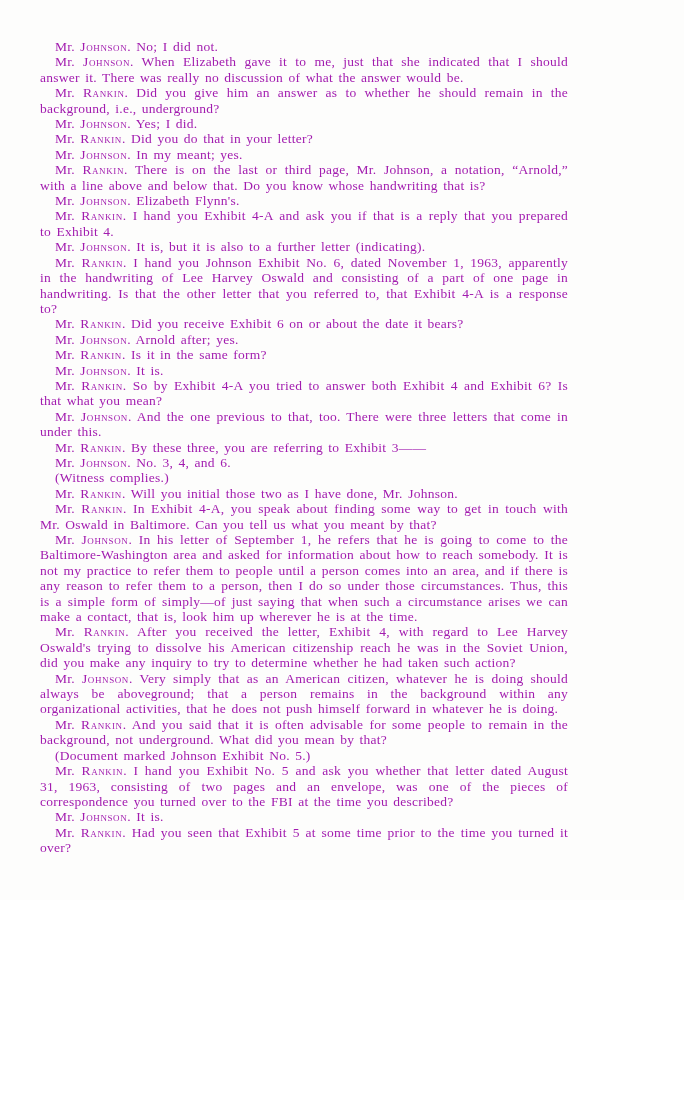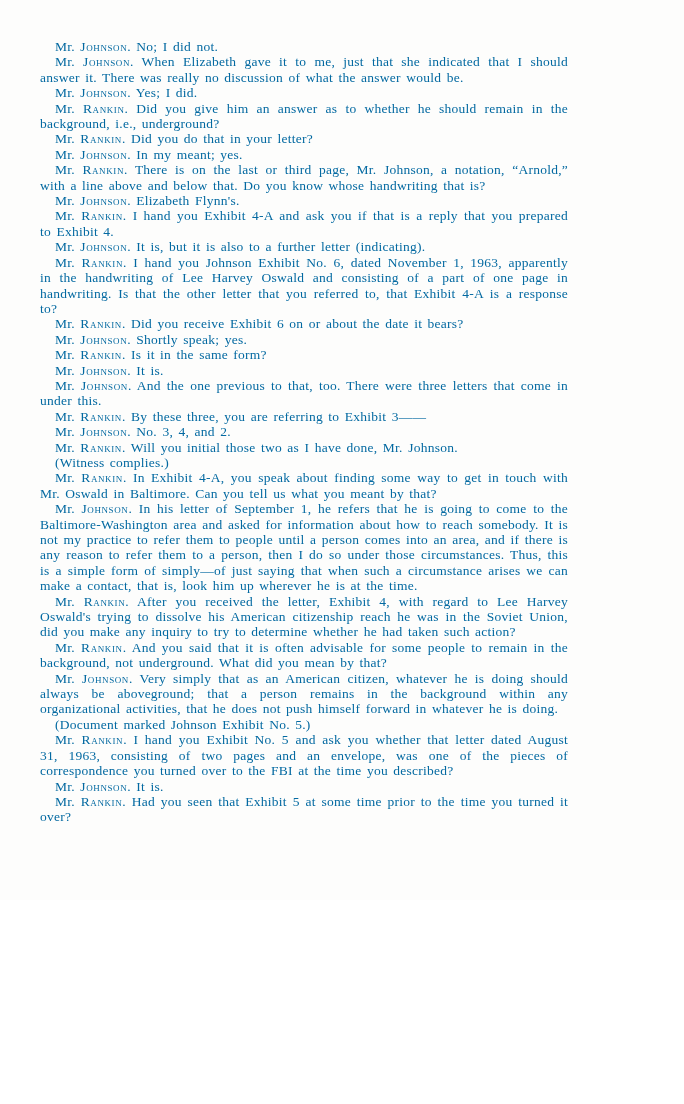--- a/index.html
+++ b/index.html
@@ -6,21 +6,21 @@
     margin: 0;
     padding: 0;
     background: #ffffff;
   }
   .page {
     position: relative;
     width: 684px;
     height: 900px;
     background: #fdfdfc;
     font-family: "Liberation Serif", "DejaVu Serif", serif;
-    color: #0369a1;
+    color: #a21caf;
     overflow: hidden;
   }
   .text-block {
     position: absolute;
     left: 40px;
     top: 39px;
     width: 528px;
   }
   .para {
     margin: 0;
@@ -49,68 +49,69 @@
 </head>
 <body>
 
 <div class="page">
   <div class="text-block">
   <p class="para"><span class="speaker"><span class="prefix">Mr.</span> <span class="name">Johnson</span>. </span><span class="para-text">No; I did not.</span></p>
 
 
   <p class="para"><span class="speaker"><span class="prefix">Mr.</span> <span class="name">Johnson</span>. </span><span class="para-text">When Elizabeth gave it to me, just that she indicated that I should answer it.  There was really no discussion of what the answer would be.</span></p>
 
+  <p class="para"><span class="speaker"><span class="prefix">Mr.</span> <span class="name">Rankin</span>. </span><span class="para-text">Did you give him an answer as to whether he should remain in the background, i.e., underground?</span></p>
+
   <p class="para"><span class="speaker"><span class="prefix">Mr.</span> <span class="name">Johnson</span>. </span><span class="para-text">Yes; I did.</span></p>
-
-  <p class="para"><span class="speaker"><span class="prefix">Mr.</span> <span class="name">Rankin</span>. </span><span class="para-text">Did you give him an answer as to whether he should remain in the background, i.e., underground?</span></p>
 
   <p class="para"><span class="speaker"><span class="prefix">Mr.</span> <span class="name">Rankin</span>. </span><span class="para-text">Did you do that in your letter?</span></p>
 
   <p class="para"><span class="speaker"><span class="prefix">Mr.</span> <span class="name">Johnson</span>. </span><span class="para-text">In my meant; yes.</span></p>
 
   <p class="para"><span class="speaker"><span class="prefix">Mr.</span> <span class="name">Rankin</span>. </span><span class="para-text">There is on the last or third page, Mr. Johnson, a notation, “Arnold,” with a line above and below that.  Do you know whose handwriting that is?</span></p>
 
   <p class="para"><span class="speaker"><span class="prefix">Mr.</span> <span class="name">Johnson</span>. </span><span class="para-text">Elizabeth Flynn's.</span></p>
 
   <p class="para"><span class="speaker"><span class="prefix">Mr.</span> <span class="name">Rankin</span>. </span><span class="para-text">I hand you Exhibit 4-A and ask you if that is a reply that you prepared to Exhibit 4.</span></p>
 
   <p class="para"><span class="speaker"><span class="prefix">Mr.</span> <span class="name">Johnson</span>. </span><span class="para-text">It is, but it is also to a further letter (indicating).</span></p>
 
   <p class="para"><span class="speaker"><span class="prefix">Mr.</span> <span class="name">Rankin</span>. </span><span class="para-text">I hand you Johnson Exhibit No. 6, dated November 1, 1963, apparently in the handwriting of Lee Harvey Oswald and consisting of a part of one page in handwriting.  Is that the other letter that you referred to, that Exhibit 4-A is a response to?</span></p>
 
 
   <p class="para"><span class="speaker"><span class="prefix">Mr.</span> <span class="name">Rankin</span>. </span><span class="para-text">Did you receive Exhibit 6 on or about the date it bears?</span></p>
 
-  <p class="para"><span class="speaker"><span class="prefix">Mr.</span> <span class="name">Johnson</span>. </span><span class="para-text">Shortly speak; yes.</span></p>
+  <p class="para"><span class="speaker"><span class="prefix">Mr.</span> <span class="name">Johnson</span>. </span><span class="para-text">Arnold after; yes.</span></p>
 
   <p class="para"><span class="speaker"><span class="prefix">Mr.</span> <span class="name">Rankin</span>. </span><span class="para-text">Is it in the same form?</span></p>
 
   <p class="para"><span class="speaker"><span class="prefix">Mr.</span> <span class="name">Johnson</span>. </span><span class="para-text">It is.</span></p>
 
+  <p class="para"><span class="speaker"><span class="prefix">Mr.</span> <span class="name">Rankin</span>. </span><span class="para-text">So by Exhibit 4-A you tried to answer both Exhibit 4 and Exhibit 6?  Is that what you mean?</span></p>
 
   <p class="para"><span class="speaker"><span class="prefix">Mr.</span> <span class="name">Johnson</span>. </span><span class="para-text">And the one previous to that, too.  There were three letters that come in under this.</span></p>
 
   <p class="para"><span class="speaker"><span class="prefix">Mr.</span> <span class="name">Rankin</span>. </span><span class="para-text">By these three, you are referring to Exhibit 3——</span></p>
 
-  <p class="para"><span class="speaker"><span class="prefix">Mr.</span> <span class="name">Johnson</span>. </span><span class="para-text">No. 3, 4, and 2.</span></p>
+  <p class="para"><span class="speaker"><span class="prefix">Mr.</span> <span class="name">Johnson</span>. </span><span class="para-text">No. 3, 4, and 6.</span></p>
+
+  <p class="para"><span class="para-text">(Witness complies.)</span></p>
 
   <p class="para"><span class="speaker"><span class="prefix">Mr.</span> <span class="name">Rankin</span>. </span><span class="para-text">Will you initial those two as I have done, Mr. Johnson.</span></p>
-
-  <p class="para"><span class="para-text">(Witness complies.)</span></p>
 
   <p class="para"><span class="speaker"><span class="prefix">Mr.</span> <span class="name">Rankin</span>. </span><span class="para-text">In Exhibit 4-A, you speak about finding some way to get in touch with Mr. Oswald in Baltimore.  Can you tell us what you meant by that?</span></p>
 
   <p class="para"><span class="speaker"><span class="prefix">Mr.</span> <span class="name">Johnson</span>. </span><span class="para-text">In his letter of September 1, he refers that he is going to come to the Baltimore-Washington area and asked for information about how to reach somebody.  It is not my practice to refer them to people until a person comes into an area, and if there is any reason to refer them to a person, then I do so under those circumstances.  Thus, this is a simple form of simply—of just saying that when such a circumstance arises we can make a contact, that is, look him up wherever he is at the time.</span></p>
 
   <p class="para"><span class="speaker"><span class="prefix">Mr.</span> <span class="name">Rankin</span>. </span><span class="para-text">After you received the letter, Exhibit 4, with regard to Lee Harvey Oswald's trying to dissolve his American citizenship reach he was in the Soviet Union, did you make any inquiry to try to determine whether he had taken such action?</span></p>
 
 
+  <p class="para"><span class="speaker"><span class="prefix">Mr.</span> <span class="name">Johnson</span>. </span><span class="para-text">Very simply that as an American citizen, whatever he is doing should always be aboveground; that a person remains in the background within any organizational activities, that he does not push himself forward in whatever he is doing.</span></p>
+
   <p class="para"><span class="speaker"><span class="prefix">Mr.</span> <span class="name">Rankin</span>. </span><span class="para-text">And you said that it is often advisable for some people to remain in the background, not underground.  What did you mean by that?</span></p>
-
-  <p class="para"><span class="speaker"><span class="prefix">Mr.</span> <span class="name">Johnson</span>. </span><span class="para-text">Very simply that as an American citizen, whatever he is doing should always be aboveground; that a person remains in the background within any organizational activities, that he does not push himself forward in whatever he is doing.</span></p>
 
   <p class="para"><span class="para-text">(Document marked Johnson Exhibit No. 5.)</span></p>
 
   <p class="para"><span class="speaker"><span class="prefix">Mr.</span> <span class="name">Rankin</span>. </span><span class="para-text">I hand you Exhibit No. 5 and ask you whether that letter dated August 31, 1963, consisting of two pages and an envelope, was one of the pieces of correspondence you turned over to the FBI at the time you described?</span></p>
 
   <p class="para"><span class="speaker"><span class="prefix">Mr.</span> <span class="name">Johnson</span>. </span><span class="para-text">It is.</span></p>
 
   <p class="para"><span class="speaker"><span class="prefix">Mr.</span> <span class="name">Rankin</span>. </span><span class="para-text">Had you seen that Exhibit 5 at some time prior to the time you turned it over?</span></p>
 </div>
   <div class="page-number">101</div>

